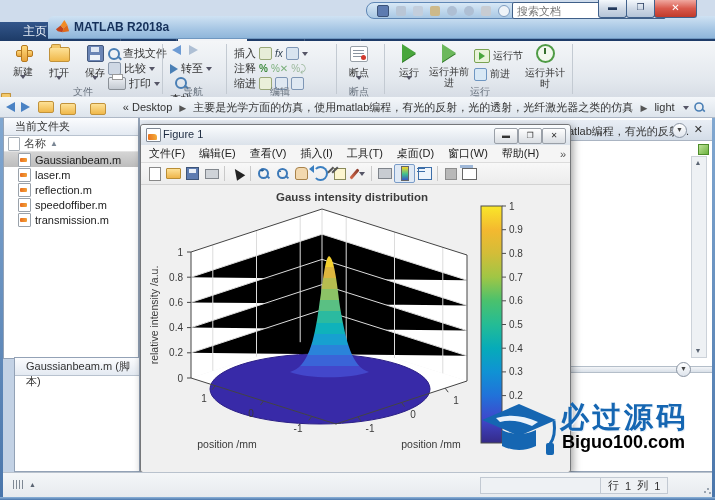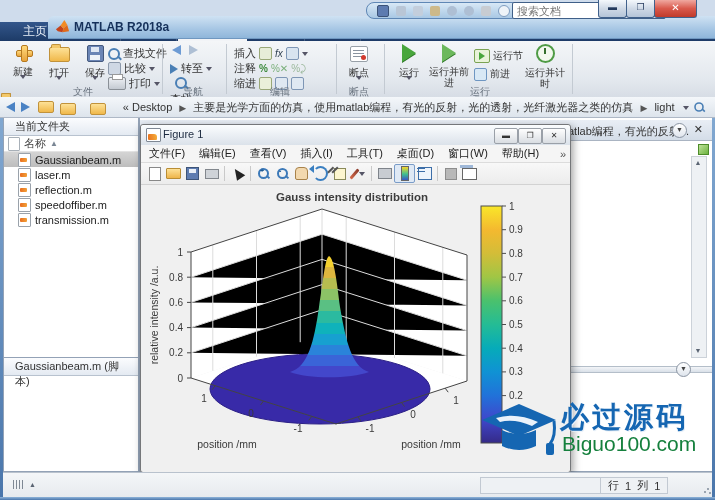--- a/index.html
+++ b/index.html
@@ -118,21 +118,21 @@
   .fi-win::after{content:"";position:absolute;left:0;top:0;width:13px;height:3px;background:#9fb8d8;}
   .figcanvas{left:1px;top:60px;width:426px;height:284px;background:#f0f0f0;}
   
   .statusbar{left:0;top:472px;width:715px;height:25px;background:linear-gradient(#f4f6f8,#e6eaee);border-top:1px solid #b9c2cd;z-index:30;}
   .sb-cell{position:absolute;top:4px;height:15px;border:1px solid #c2c9d2;background:#eef1f4;font-size:11px;color:#333;display:flex;align-items:center;gap:6px;padding:0 7px;}
   .grip{position:absolute;right:4px;bottom:4px;width:8px;height:8px;background:radial-gradient(circle at 2px 6px,#9aa4b0 1px,transparent 1.5px),radial-gradient(circle at 5px 3px,#9aa4b0 1px,transparent 1.5px),radial-gradient(circle at 7px 7px,#9aa4b0 1px,transparent 1.5px);}
   .bars{display:inline-block;width:10px;height:9px;background:repeating-linear-gradient(90deg,#7e8894 0 1px,transparent 1px 3px);}
   
   .wm{left:476px;top:392px;width:238px;height:74px;z-index:60;}
   .wm-title{position:absolute;left:84px;top:6px;font-size:29px;font-weight:bold;color:#1566b2;letter-spacing:3px;text-shadow:1px 1px 0 #e8f0f8;}
-  .wm-domain{position:absolute;left:86px;top:40px;font-size:21px;font-weight:normal;color:#15803d;}
+  .wm-domain{position:absolute;left:86px;top:40px;font-size:18px;font-weight:bold;color:#000000;}
   svg text{font-family:"Liberation Sans","DejaVu Sans",sans-serif;}
 </style>
 </head>
 <body>
 
 <div id="stage">
 
   <div class="ab titlebar">
     <svg class="ab mlogo" viewBox="0 0 16 16">
         <polygon points="1,11 6,7 9,10 8,14 3,13" fill="#c4451c"></polygon>
@@ -293,21 +293,21 @@
       <div class="frow">
           <span class="ic ic-mfile"></span>
           <span>speedoffiber.m</span>
         </div>
       <div class="frow">
           <span class="ic ic-mfile"></span>
           <span>transmission.m</span>
         </div>
     </div>
 
-    <div class="panel" style="left:0;top:240px;width:134px;height:113px;">
+    <div class="panel" style="left:11px;top:240px;width:134px;height:113px;">
       <div class="phead">Gaussianbeam.m  (脚本)</div>
     </div>
 
     <div class="panel" style="left:136px;top:0px;width:573px;height:353px;">
       <div class="edit-tabbar">
         <span class="edit-tabtext">atlab编程，有光的反射...</span>
         <span class="circ-btn" style="right:26px;top:3px;">▼</span>
         <span class="xbtn" style="right:10px;top:3px;">✕</span>
       </div>
       <span class="greensq" style="right:4px;top:26px;"></span>

